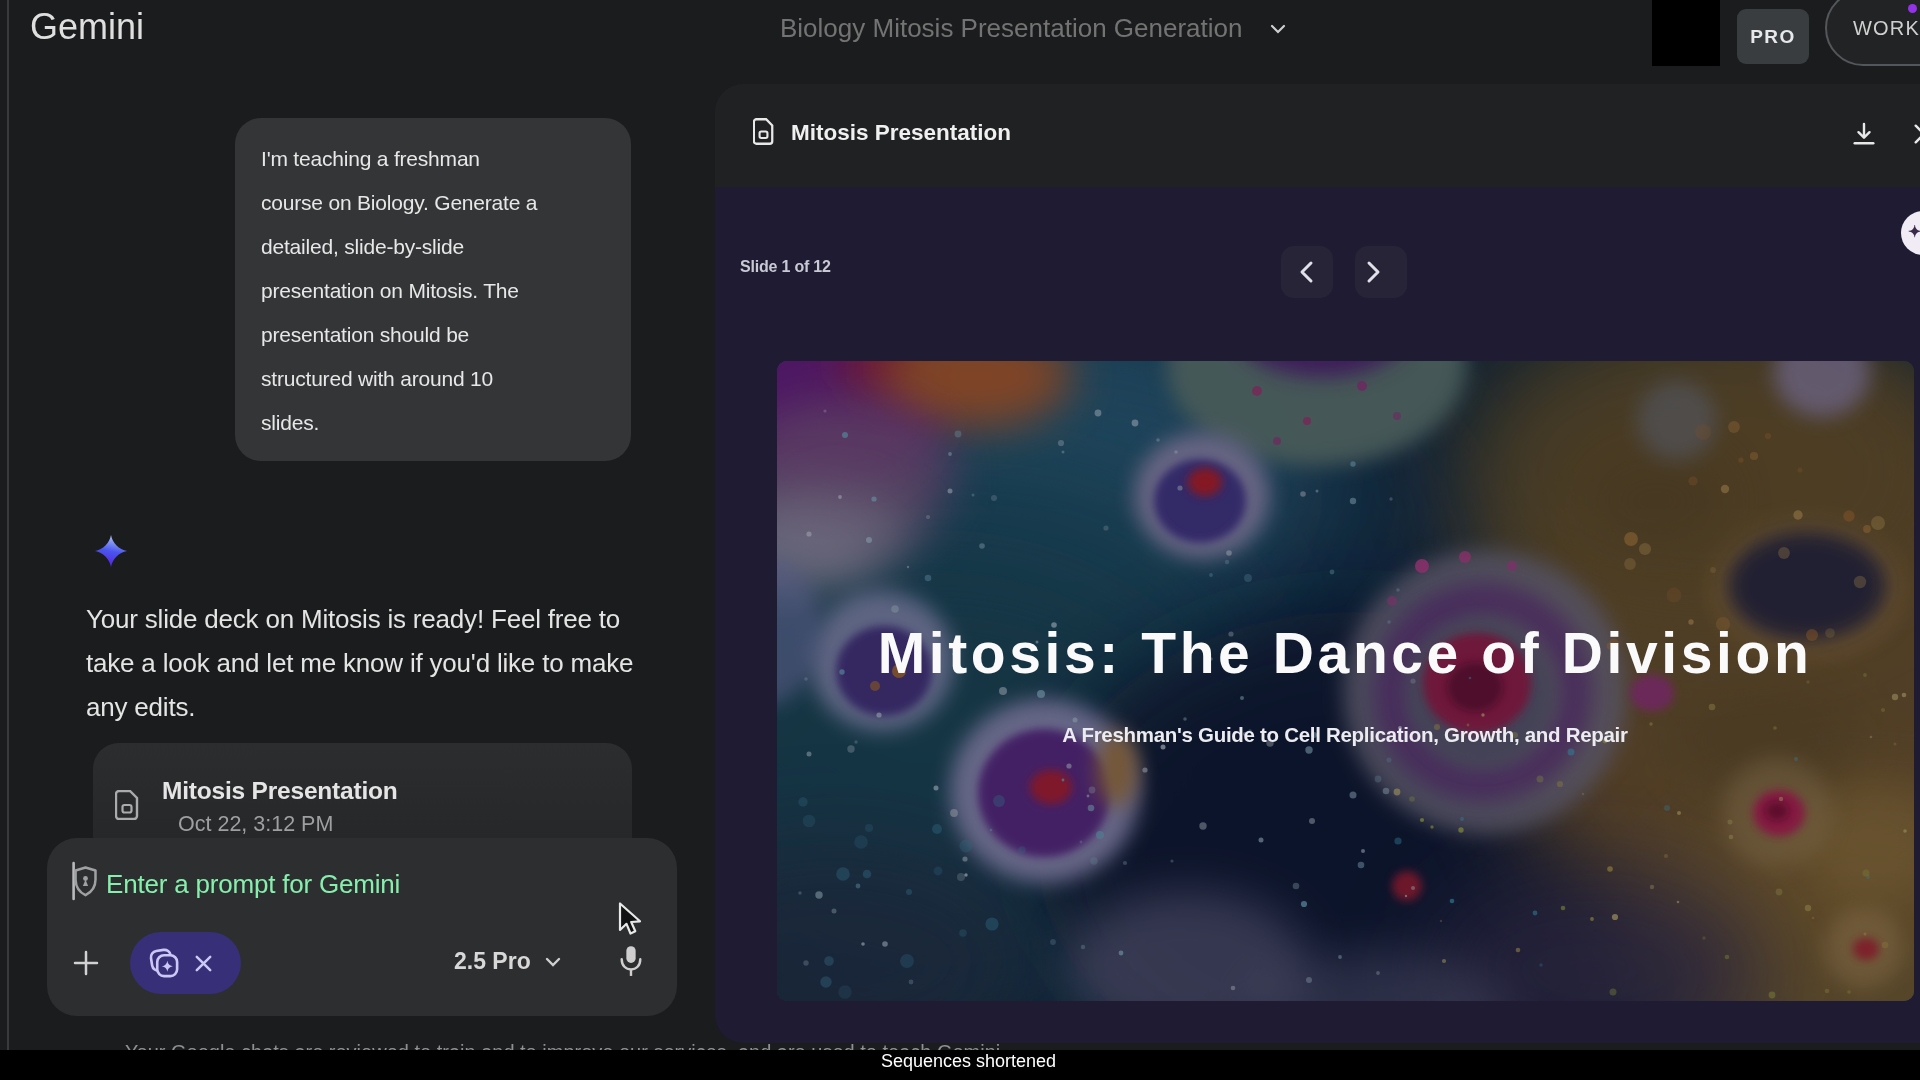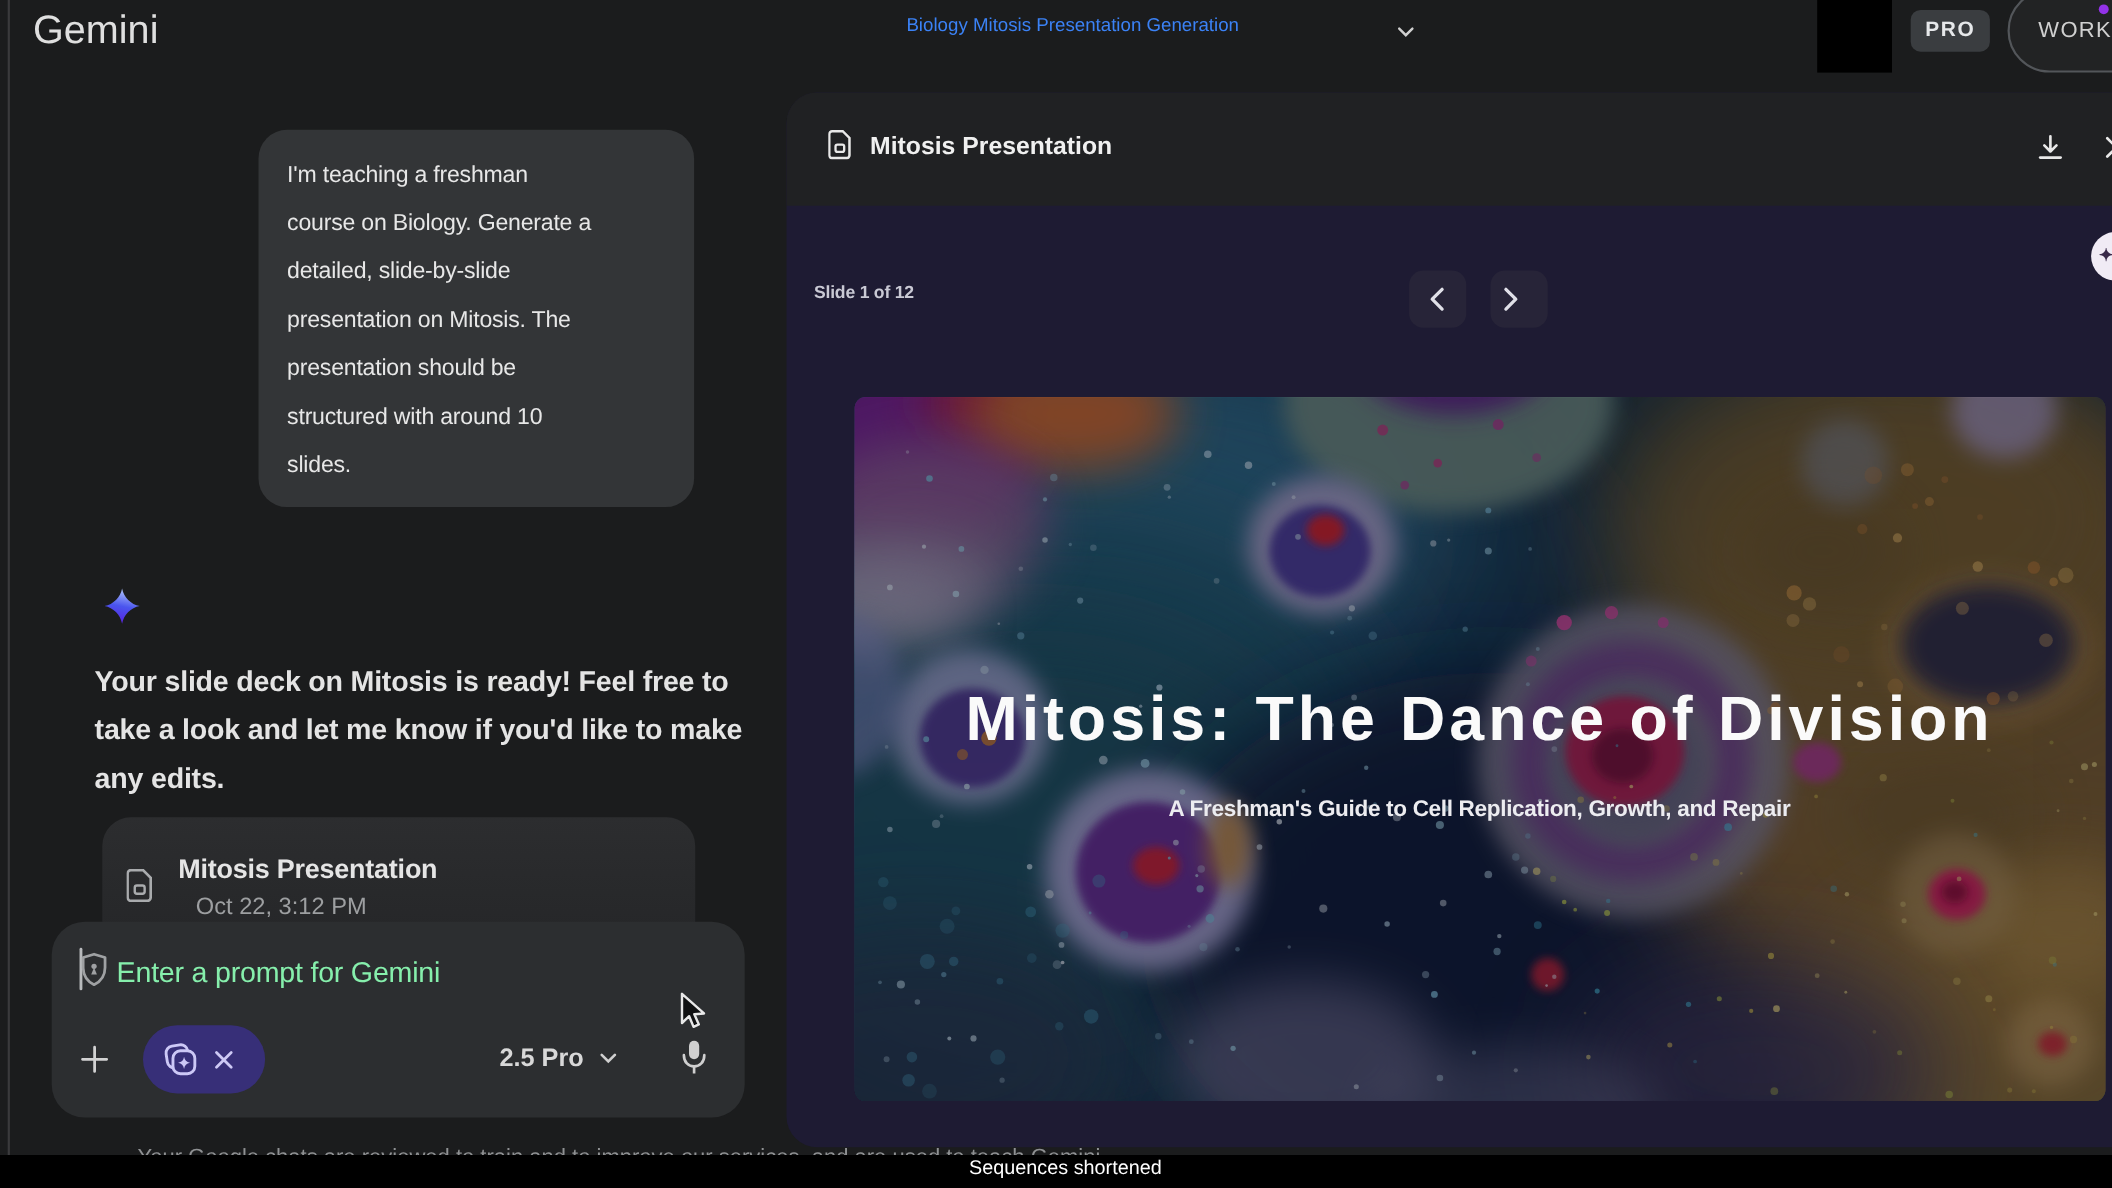--- a/index.html
+++ b/index.html
@@ -6,43 +6,43 @@
   html,body { width:1920px; height:1080px; overflow:hidden; background:#1b1c1d;
     font-family:"Liberation Sans", sans-serif; }
   .abs { position:absolute; }
 </style>
 </head>
 <body>
 
 <div class="abs" style="left:7px;top:0;width:2px;height:1050px;background:#3a3a3c;"></div>
 
 <div class="abs" style="left:30px;top:6px;font-size:36px;color:#dfdfdf;">Gemini</div>
-<div class="abs" style="left:824px;top:13px;font-size:17px;color:#3b82f6;">Biology Mitosis Presentation Generation</div>
+<div class="abs" style="left:780px;top:13px;font-size:26px;color:#737373;">Biology Mitosis Presentation Generation</div>
 <svg class="abs" style="left:1266px;top:17px;" width="24" height="24" viewBox="0 0 24 24">
     <path d="M6 9l6 6 6-6" stroke="#cfcfcf" stroke-width="2.2" fill="none" stroke-linecap="round"></path>
   </svg>
 <div class="abs" style="left:1652px;top:0;width:68px;height:66px;background:#000;"></div>
-<div class="abs" style="left:1737px;top:9px;width:72px;height:38px;background:#3a3d40;border-radius:9px;color:#e6e8ea;font-size:19px;font-weight:bold;letter-spacing:1.5px;display:flex;align-items:center;justify-content:center;">PRO</div>
+<div class="abs" style="left:1737px;top:9px;width:72px;height:55px;background:#3a3d40;border-radius:9px;color:#e6e8ea;font-size:19px;font-weight:bold;letter-spacing:1.5px;display:flex;align-items:center;justify-content:center;">PRO</div>
 <div class="abs" style="left:1825px;top:-10px;width:150px;height:76px;border:2px solid #53565a;border-radius:38px;background:#222324;color:#d0d0d0;font-size:20px;letter-spacing:1.2px;display:flex;align-items:center;padding-left:26px;">WORK</div>
 <div class="abs" style="left:1908px;top:4px;width:9px;height:9px;border-radius:50%;background:#9332e8;"></div>
 
 <div class="abs" style="left:235px;top:118px;width:396px;height:343px;background:#333537;border-radius:26px;color:#e7e7e7;font-size:21px;letter-spacing:-0.2px;line-height:44px;padding:19px 26px;">I'm teaching a freshman<br>course on Biology. Generate a<br>detailed, slide-by-slide<br>presentation on Mitosis. The<br>presentation should be<br>structured with around 10<br>slides.</div>
 
 <svg class="abs" style="left:94px;top:534px;" width="34" height="34" viewBox="0 0 34 34">
 <defs>
       <linearGradient id="sg" x1=".3" y1="0" x2=".1" y2="1">
         <stop offset="0" stop-color="#a8bcf8"></stop>
         <stop offset=".45" stop-color="#4a55ee"></stop>
         <stop offset="1" stop-color="#5a1ade"></stop>
       </linearGradient>
     </defs>
 <path d="M17 1 C18.5 9 25 15.5 33 17 C25 18.5 18.5 25 17 33 C15.5 25 9 18.5 1 17 C9 15.5 15.5 9 17 1 Z" fill="url(#sg)"></path>
 </svg>
 
-<div class="abs" style="left:86px;top:597px;font-size:26px;letter-spacing:-0.2px;line-height:44px;color:#e4e4e4;font-weight:bold;">Your slide deck on Mitosis is ready! Feel free to<br>take a look and let me know if you'd like to make<br>any edits.</div>
+<div class="abs" style="left:86px;top:597px;font-size:26px;letter-spacing:-0.2px;line-height:44px;color:#e4e4e4;">Your slide deck on Mitosis is ready! Feel free to<br>take a look and let me know if you'd like to make<br>any edits.</div>
 
 <div class="abs" style="left:93px;top:743px;width:539px;height:120px;background:linear-gradient(#2c2d2f,#252628);border-radius:26px;"></div>
 <svg class="abs" style="left:115px;top:790px;" width="24" height="30" viewBox="0 0 24 30">
     <path d="M4 1 h11 l7 7 v18 a3 3 0 0 1 -3 3 H4 a3 3 0 0 1 -3 -3 V4 a3 3 0 0 1 3 -3 Z" fill="none" stroke="#a9abad" stroke-width="2.4"></path>
     <rect x="7.5" y="15" width="9" height="7.5" rx="2" fill="none" stroke="#a9abad" stroke-width="2.2"></rect>
   </svg>
 <div class="abs" style="left:162px;top:777px;font-size:24.5px;font-weight:bold;color:#e5e5e5;letter-spacing:-0.2px;">Mitosis Presentation</div>
 <div class="abs" style="left:178px;top:812px;font-size:21.5px;color:#9d9fa1;">Oct 22, 3:12 PM</div>
 
 <div class="abs" style="left:47px;top:838px;width:630px;height:178px;background:#2c2e30;border-radius:30px;"></div>

